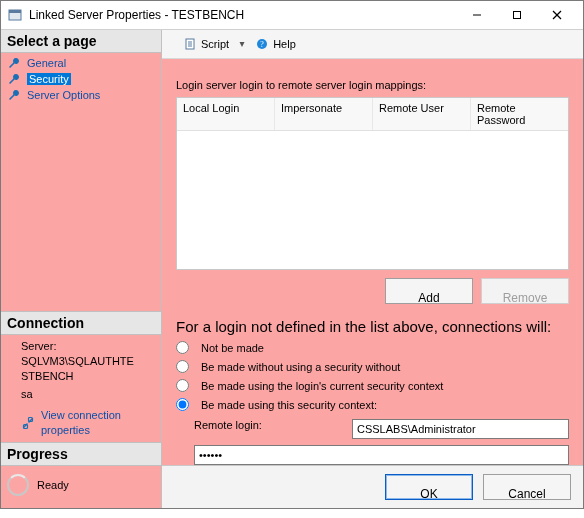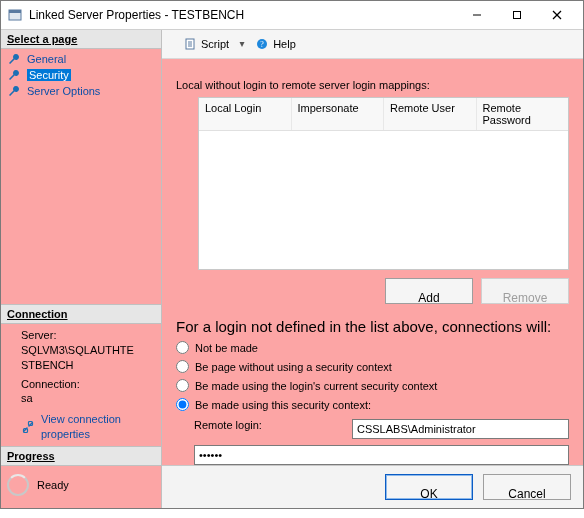--- a/index.html
+++ b/index.html
@@ -71,22 +71,21 @@
     min-height: 0;
   }
 
   
   .section-header {
     background: #e6e6e6;
     border-top: 1px solid #c0c0c0;
     border-bottom: 1px solid #c0c0c0;
     padding: 3px 6px;
     font-weight: bold;
-    font-size: 11px;
-    text-decoration: underline;
+    font-size: 14px;
   }
   .section-header:first-child { border-top: none; }
 
   .nav-list {
     padding: 2px 0;
   }
   .nav-item {
     display: flex;
     align-items: center;
     gap: 6px;
@@ -183,21 +182,20 @@
   .intro-label {
     margin: 10px 0 6px 0;
     font-size: 11px;
   }
   .grid-wrap {
     border: 1px solid #c8c8c8;
     height: 175px;
     display: flex;
     flex-direction: column;
     background: #fff;
-    margin-left: 22px;
   }
   .grid-header {
     display: flex;
     background: #f8f8f8;
     border-bottom: 1px solid #e0e0e0;
     font-size: 11px;
   }
   .grid-header > div {
     padding: 4px 6px;
     border-right: 1px solid #e8e8e8;
@@ -243,21 +241,21 @@
   .radio-group {
     display: flex;
     flex-direction: column;
     gap: 6px;
     margin-bottom: 8px;
     font-size: 11px;
   }
   .radio-row {
     display: flex;
     align-items: center;
-    gap: 6px;
+    gap: 12px;
   }
   .radio-row input[type=radio] {
     margin: 0;
   }
   .form-block {
     display: flex;
     flex-direction: column;
     gap: 6px;
     margin-left: 18px;
   }
@@ -353,21 +351,20 @@
         </div>
       </div>
 
       <div class="flex-spacer"></div>
 
       <div class="section-header">Connection</div>
       <div class="conn-block">
         <div class="conn-key">Server:</div>
         <div class="conn-val">SQLVM3\SQLAUTHTESTBENCH</div>
         <div style="height:4px;"></div>
-        <div class="conn-key">Connection:</div>
         <div class="conn-val">sa</div>
         <div class="conn-link-row">
           <span class="nav-ico">
             <svg width="14" height="14" viewBox="0 0 14 14">
               <path d="M3 11L6 8M8 6l3-3" stroke="#1b6fb5" stroke-width="1.5" stroke-linecap="round"></path>
               <rect x="7.5" y="1.5" width="4" height="4" rx="1" fill="none" stroke="#1b6fb5" stroke-width="1.2"></rect>
               <rect x="2.5" y="8.5" width="4" height="4" rx="1" fill="none" stroke="#1b6fb5" stroke-width="1.2"></rect>
             </svg>
           </span>
           <span class="link">View connection properties</span>
@@ -400,21 +397,21 @@
             <svg width="12" height="12" viewBox="0 0 12 12">
                 <circle cx="6" cy="6" r="5" fill="#1e88dd"></circle>
                 <text x="6" y="9" text-anchor="middle" font-size="8" fill="#fff" font-family="Segoe UI">?</text>
               </svg>
           </span>
           <span>Help</span>
         </div>
       </div>
 
       <div class="content">
-        <div class="intro-label">Local without login to remote server login mappings:</div>
+        <div class="intro-label">Login server login to remote server login mappings:</div>
 
         <div class="grid-wrap">
           <div class="grid-header">
             <div>Local Login</div>
             <div>Impersonate</div>
             <div>Remote User</div>
             <div>Remote Password</div>
           </div>
           <div class="grid-body"></div>
         </div>
@@ -425,21 +422,21 @@
         </div>
 
         <div class="radio-intro">For a login not defined in the list above, connections will:</div>
         <div class="radio-group">
           <label class="radio-row">
             <input type="radio" name="sec" style="">
             <span>Not be made</span>
           </label>
           <label class="radio-row">
             <input type="radio" name="sec" style="">
-            <span>Be page without using a security context</span>
+            <span>Be made without using a security without</span>
           </label>
           <label class="radio-row">
             <input type="radio" name="sec" style="">
             <span>Be made using the login's current security context</span>
           </label>
           <label class="radio-row">
             <input type="radio" name="sec" checked="" style="">
             <span>Be made using this security context:</span>
           </label>
         </div>

